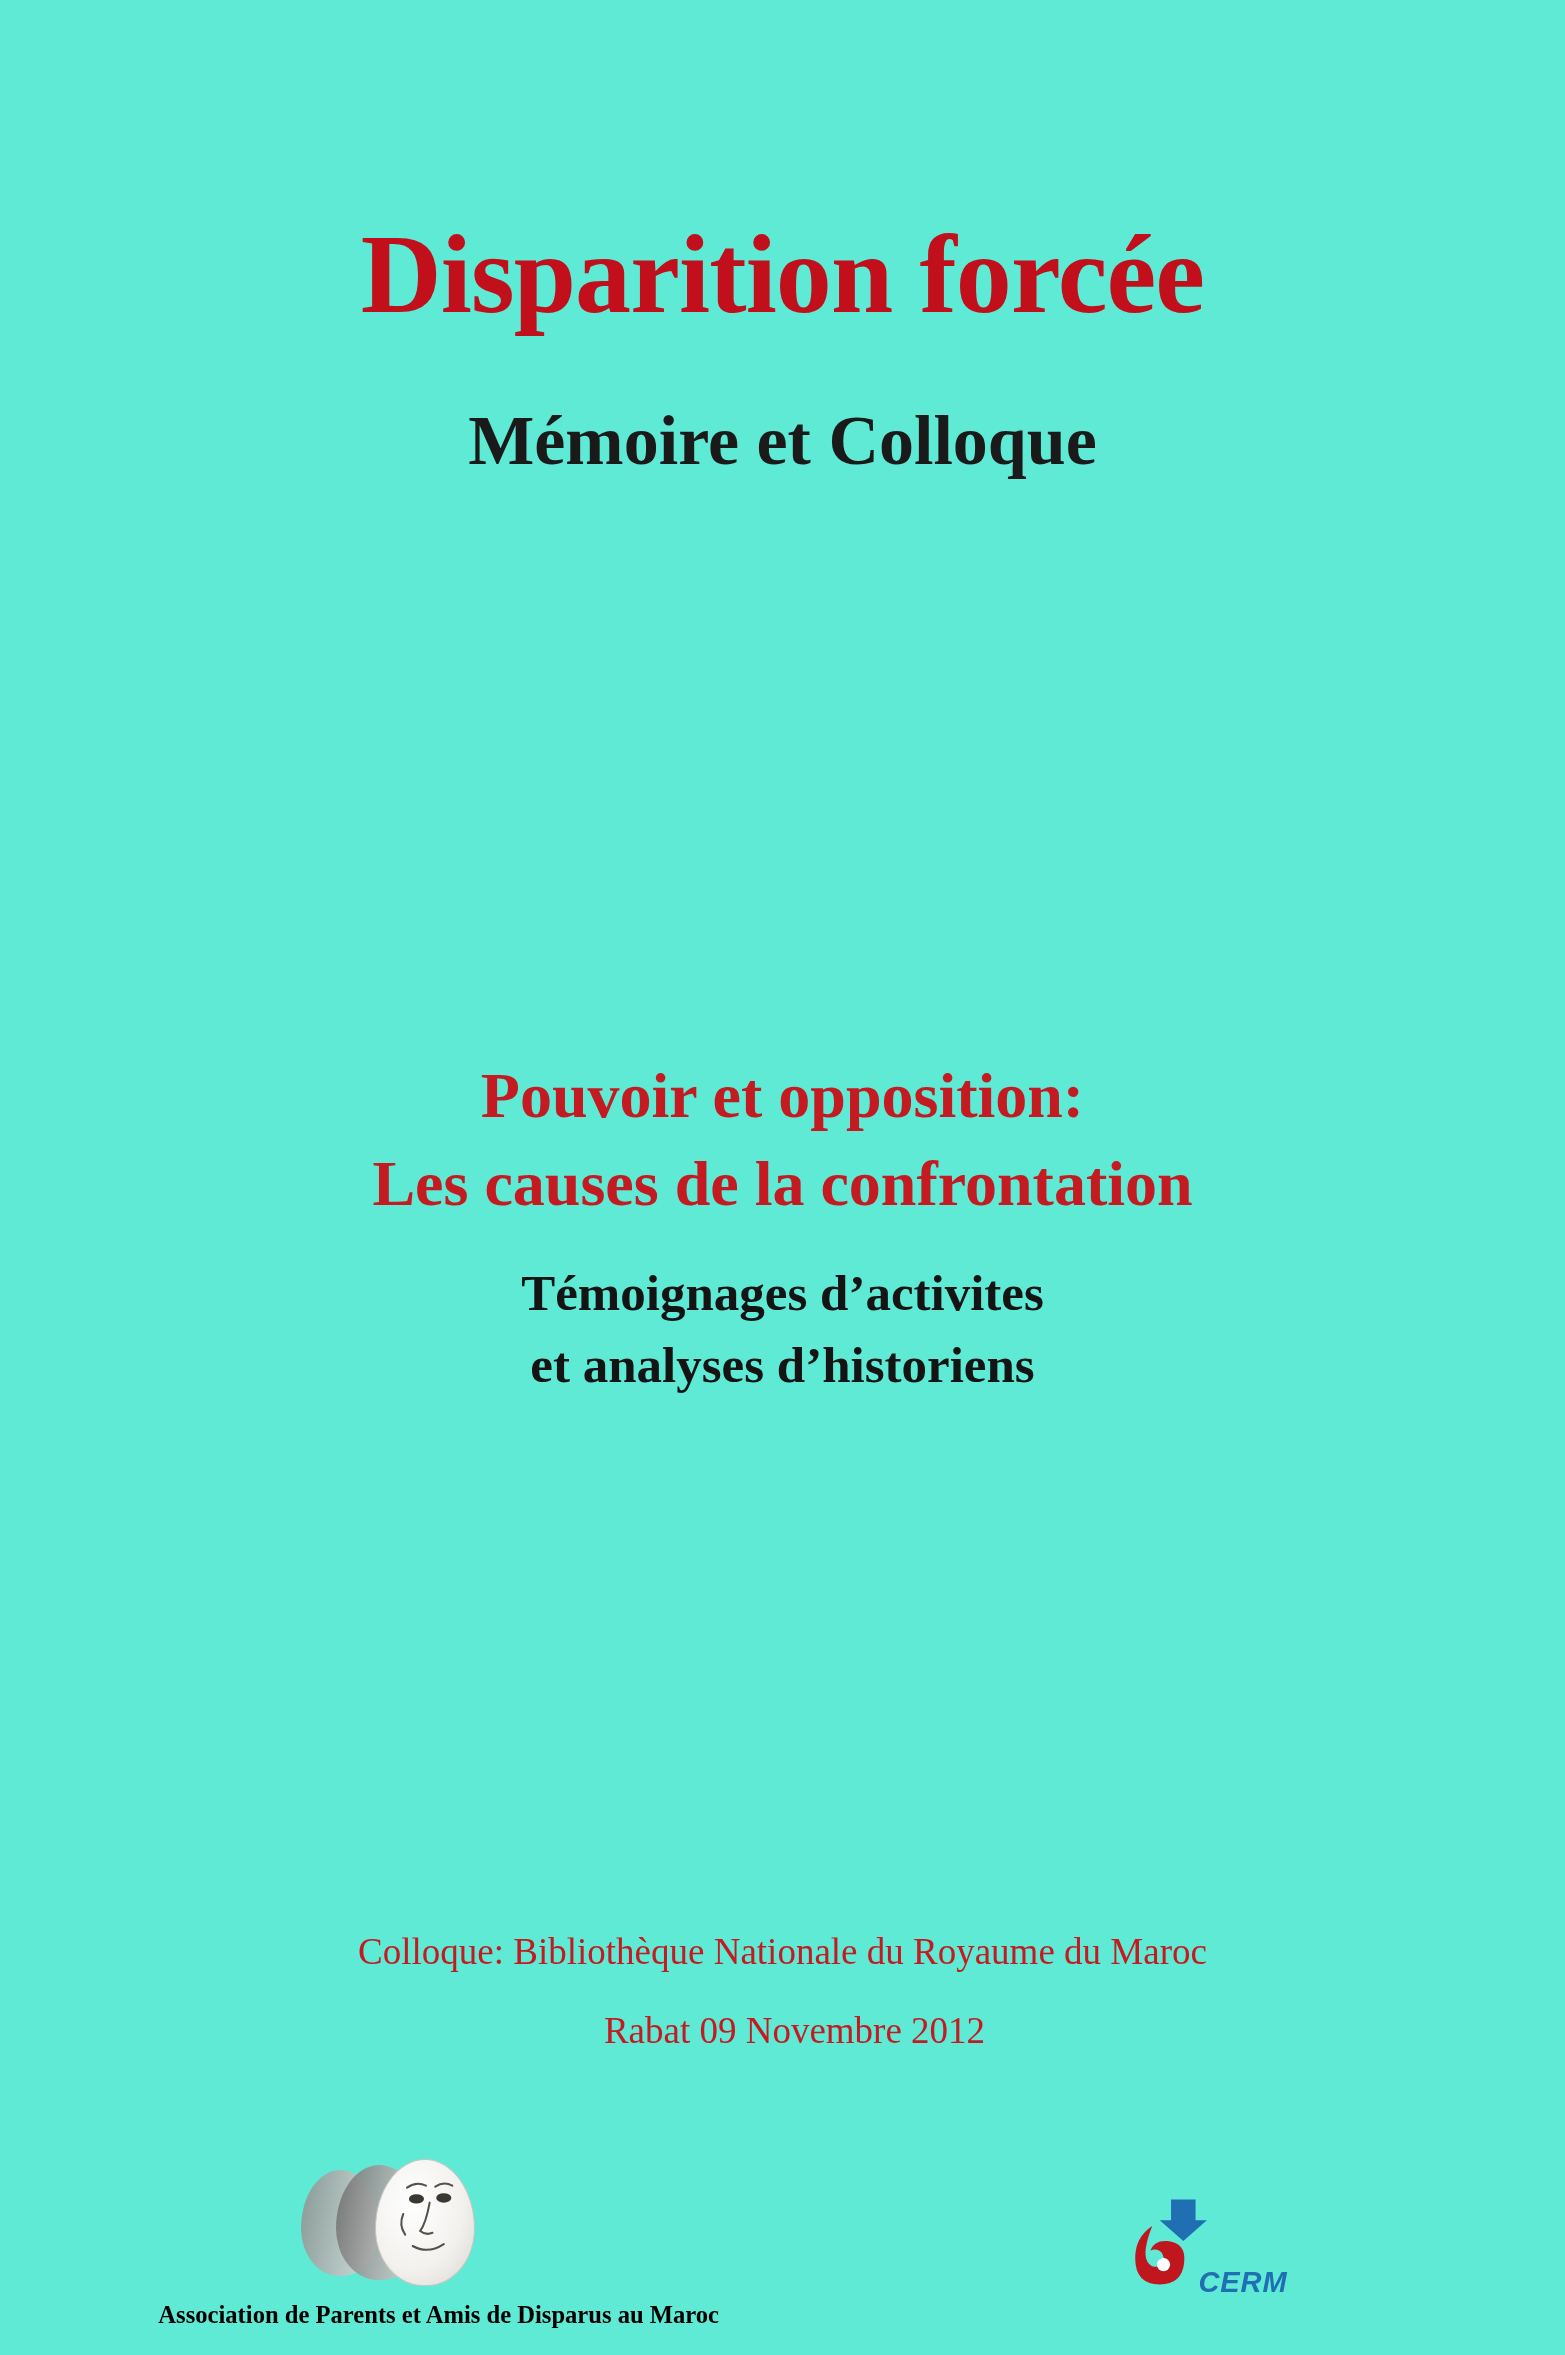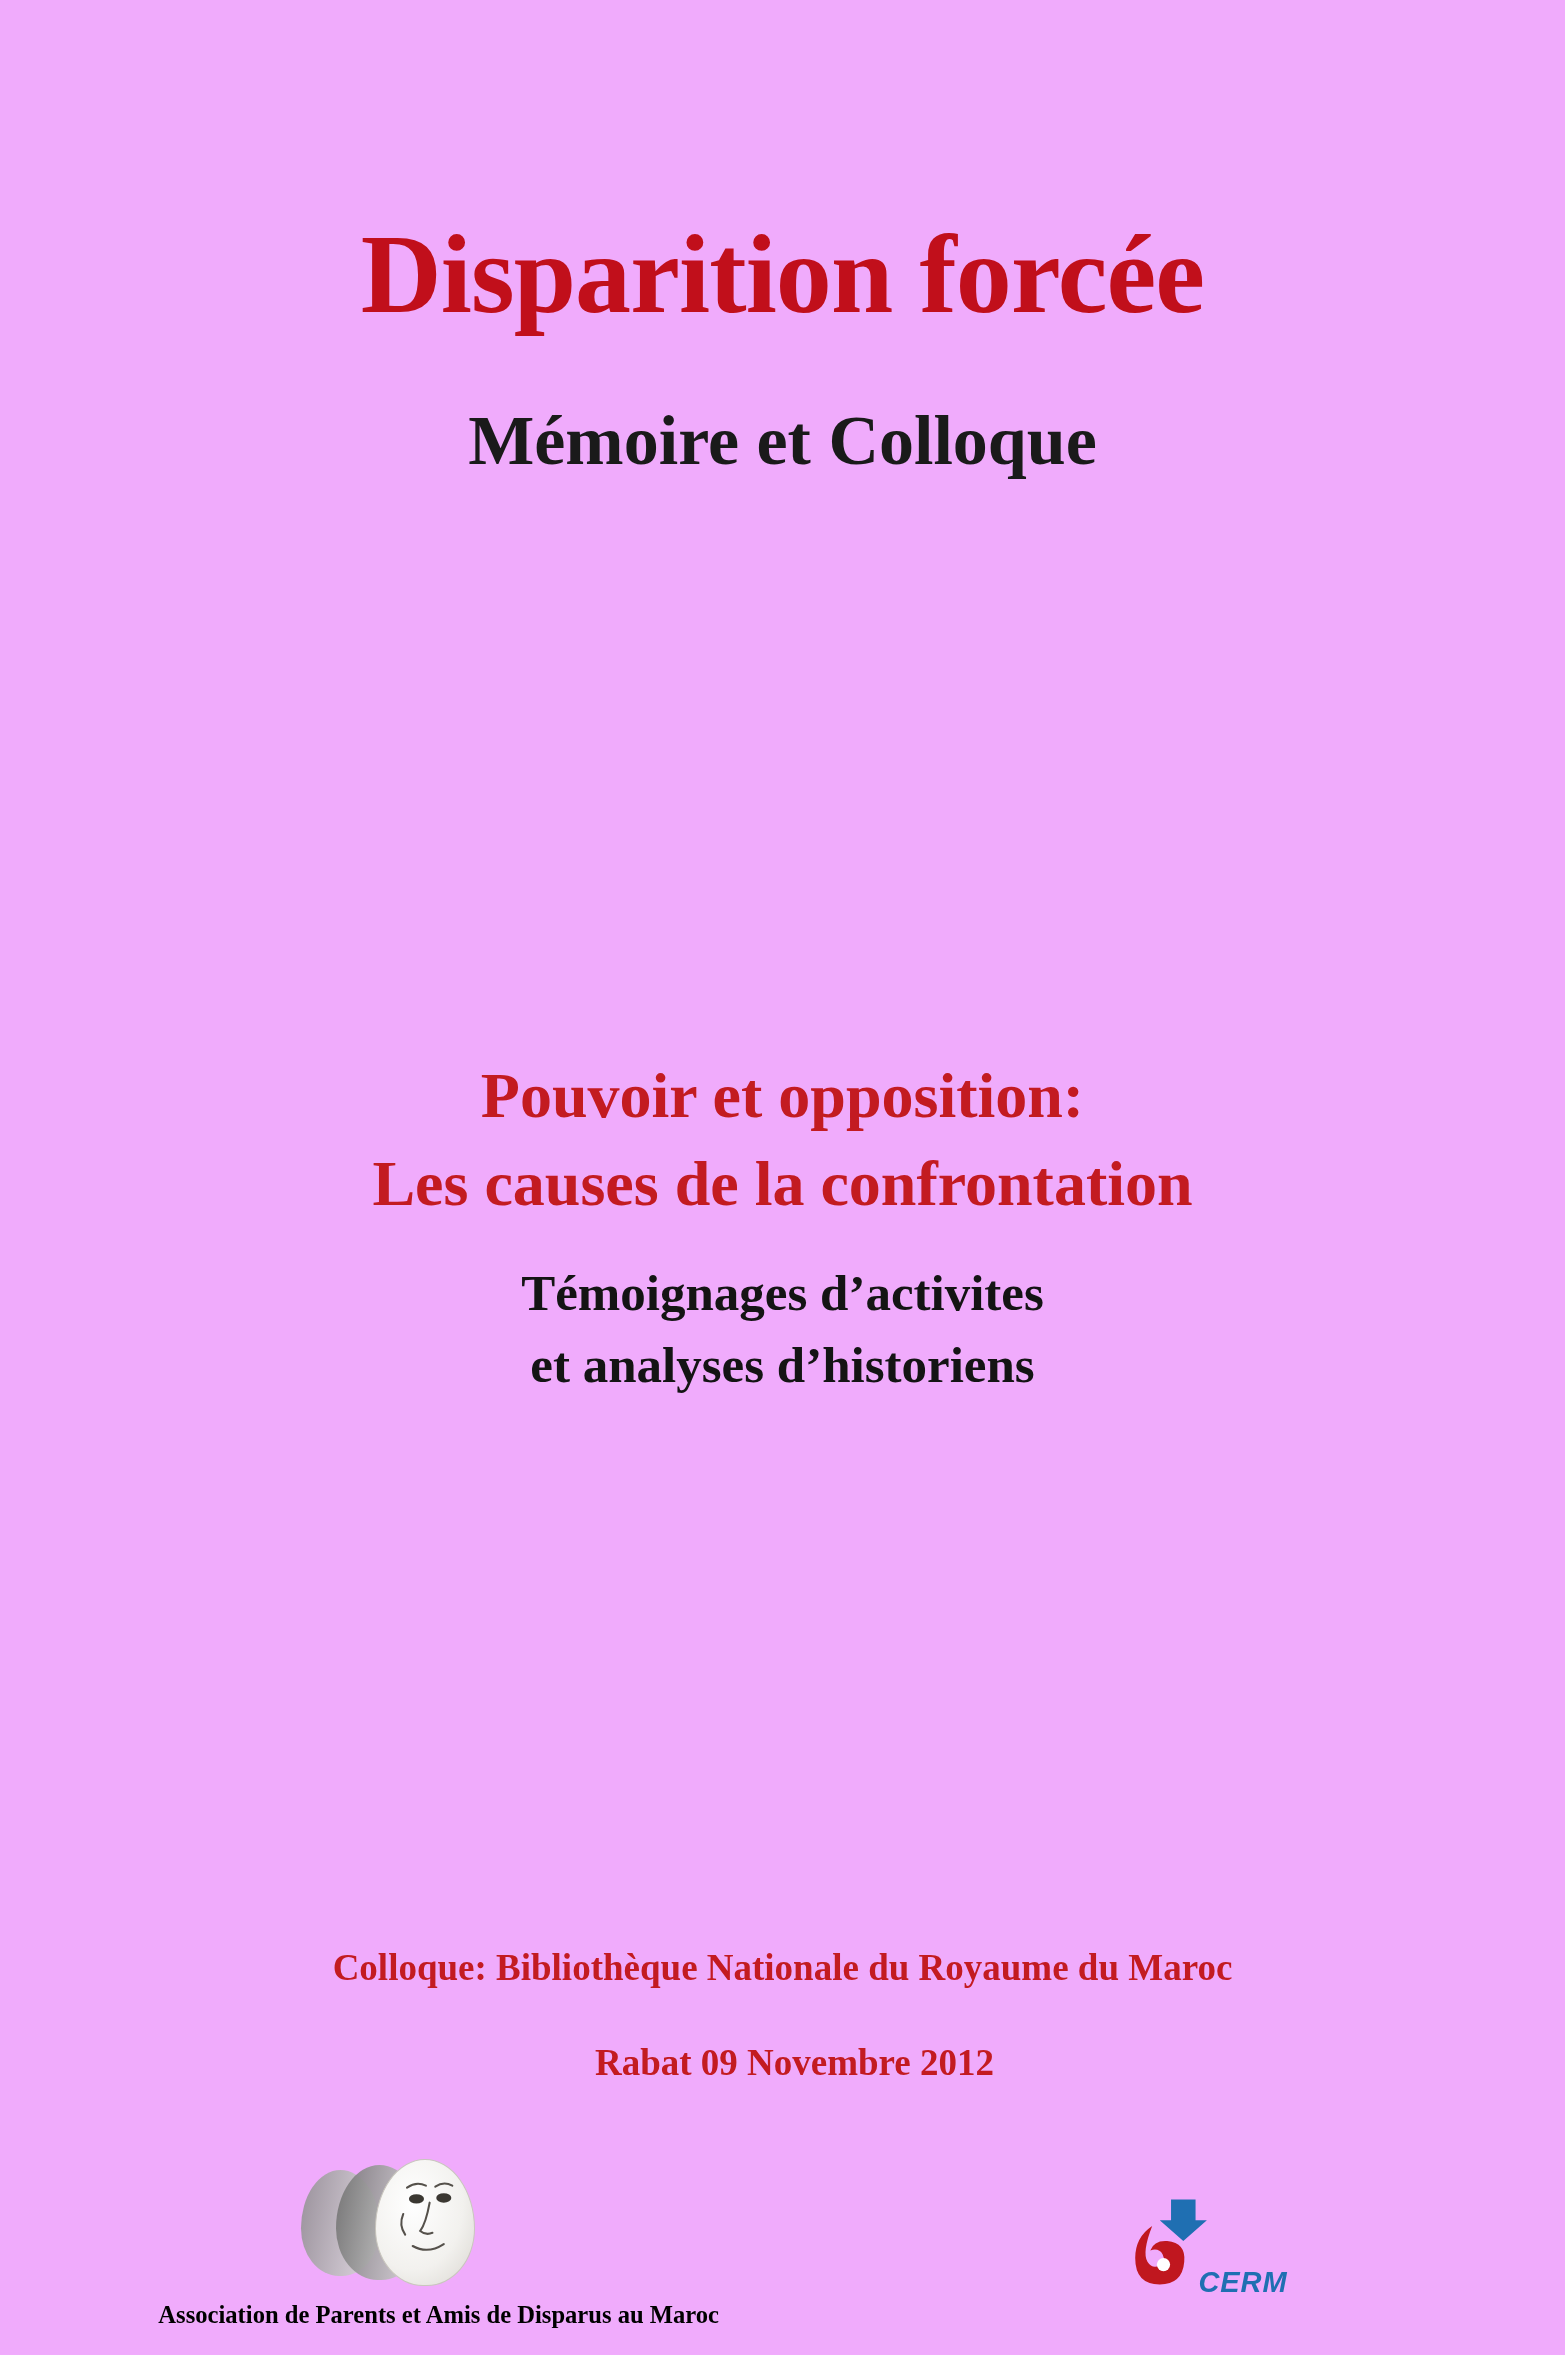--- a/index.html
+++ b/index.html
@@ -12,21 +12,21 @@
     height: 2355px;
     position: relative;
     font-family: "Liberation Serif", serif;
     color: #000000;
     overflow: hidden;
   }
 
   .page {
     position: absolute;
     inset: 0;
-    background: #f0abfc;
+    background: #5eead4;
   }
 
   
   .title-block {
     position: absolute;
     left: 0;
     right: 0;
     top: 216px;
     text-align: center;
   }
@@ -74,24 +74,24 @@
   
   .event-block {
     position: absolute;
     left: 0;
     right: 0;
     top: 1931px;
     text-align: center;
   }
   .event-line {
     font-size: 37px;
-    font-weight: bold;
+    font-weight: normal;
     color: #c31b21;
     line-height: 1.0;
-    margin: 18px;
+    margin: 2px;
   }
   .event-line.second {
     padding-top: 40px;
     padding-left: 24px;
   }
 
   
   .footer {
     position: absolute;
     left: 0;

